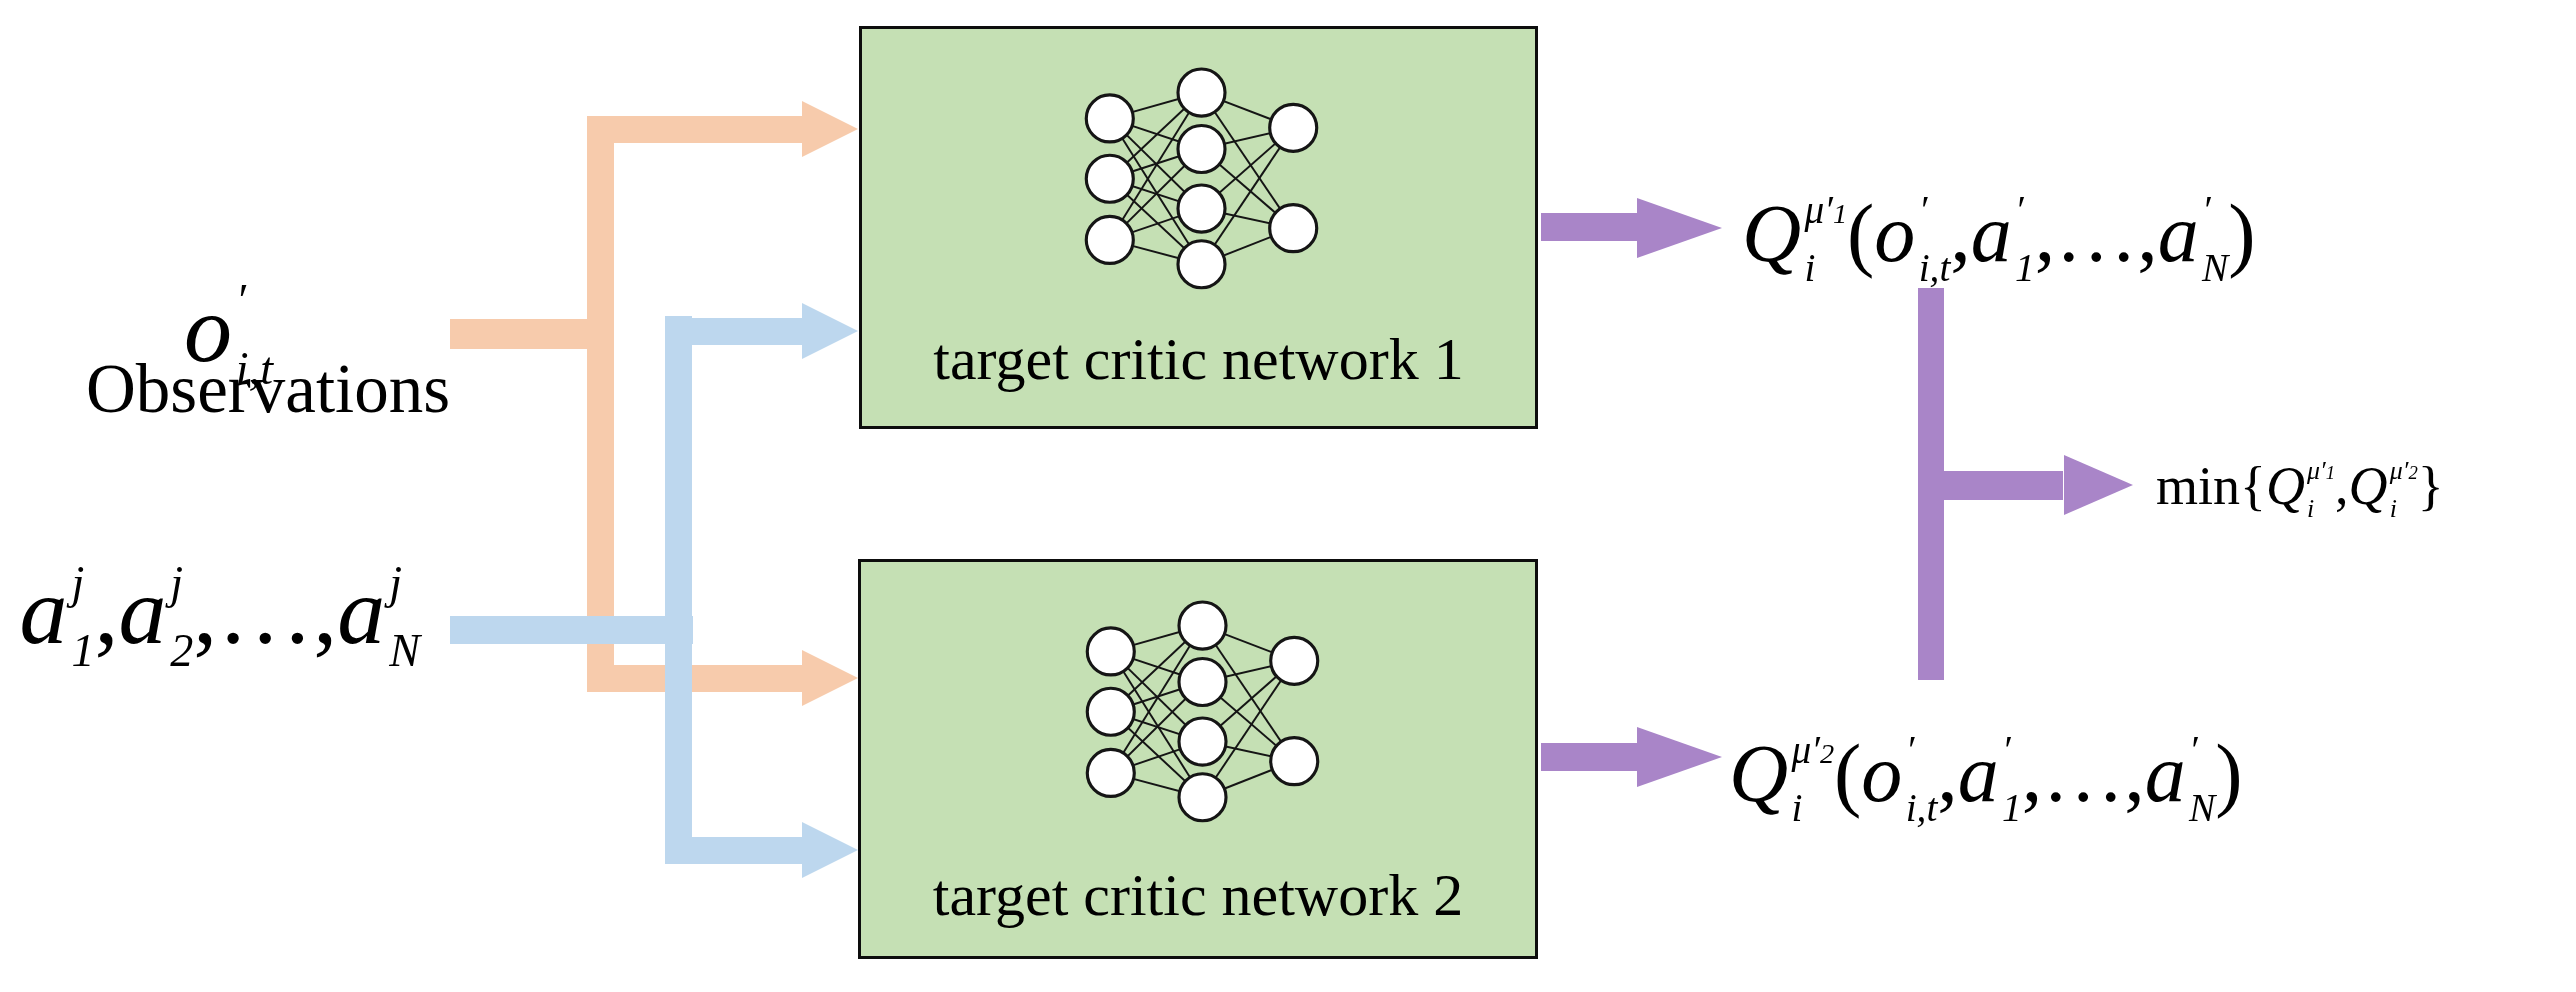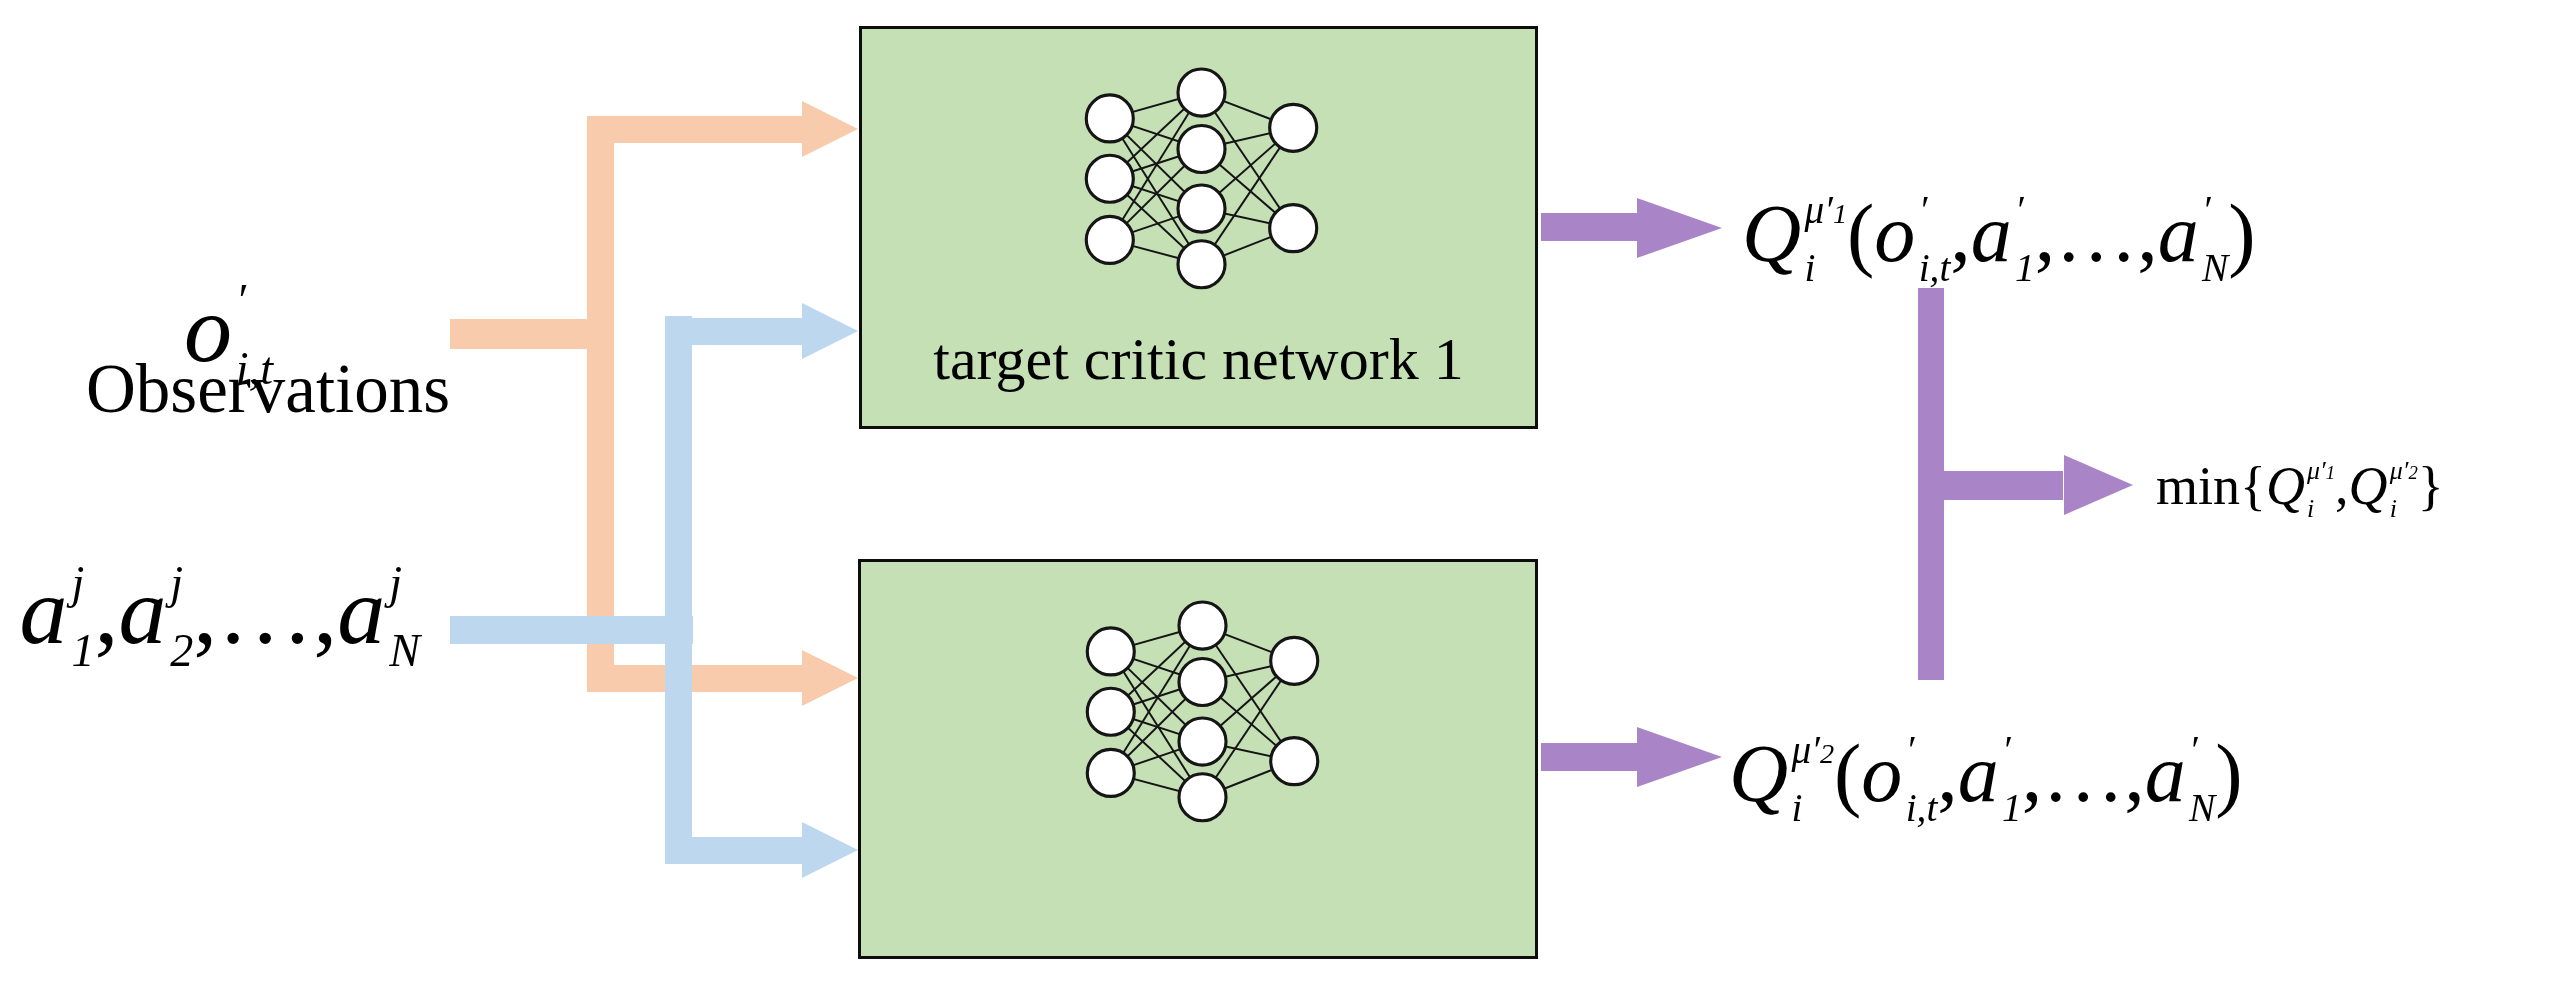--- a/index.html
+++ b/index.html
@@ -124,20 +124,21 @@
         <circle cx="38" cy="69" r="30" fill="#FFFFFF" stroke="#151515" stroke-width="4"></circle>
         <circle cx="38" cy="146" r="30" fill="#FFFFFF" stroke="#151515" stroke-width="4"></circle>
         <circle cx="38" cy="224" r="30" fill="#FFFFFF" stroke="#151515" stroke-width="4"></circle>
         <circle cx="155" cy="36" r="30" fill="#FFFFFF" stroke="#151515" stroke-width="4"></circle>
         <circle cx="155" cy="108" r="30" fill="#FFFFFF" stroke="#151515" stroke-width="4"></circle>
         <circle cx="155" cy="184" r="30" fill="#FFFFFF" stroke="#151515" stroke-width="4"></circle>
         <circle cx="155" cy="255" r="30" fill="#FFFFFF" stroke="#151515" stroke-width="4"></circle>
         <circle cx="272" cy="81" r="30" fill="#FFFFFF" stroke="#151515" stroke-width="4"></circle>
         <circle cx="272" cy="209" r="30" fill="#FFFFFF" stroke="#151515" stroke-width="4"></circle>
       </svg>
+    <div class="box-label" style="top:303px;">target critic network 2</div>
   </div>
 
   <div class="math it" style="left:184px; top:255px; font-size:96px;">
     <span class="b">o</span><span class="stk"><span class="up">′</span><span class="dn">i,t</span></span>
   </div>
   <div class="caption" style="left:86px; top:355px; font-size:69px;">Observations</div>
 
   <div class="math it" style="left:19.6px; top:537px; font-size:96px;">
     <span><span>a</span><span class="stk"><span class="up">j</span><span class="dn">1</span></span></span><span class="rm">,</span><span><span>a</span><span class="stk"><span class="up">j</span><span class="dn">2</span></span></span><span class="rm">,…,</span><span><span>a</span><span class="stk"><span class="up">j</span><span class="dn">N</span></span></span>
   </div>

